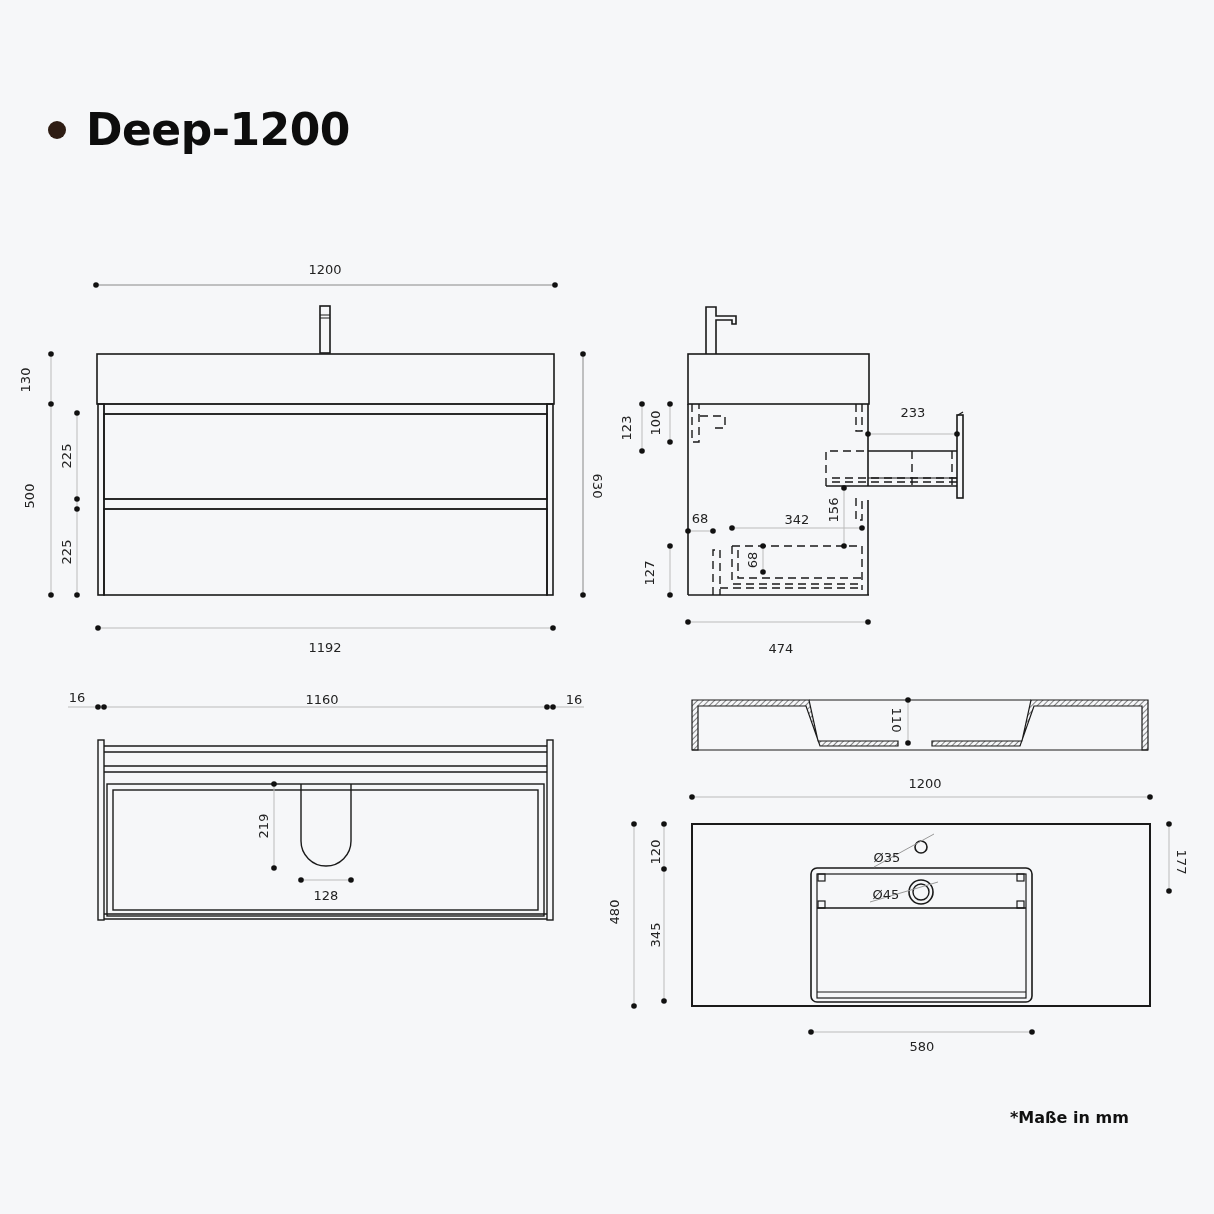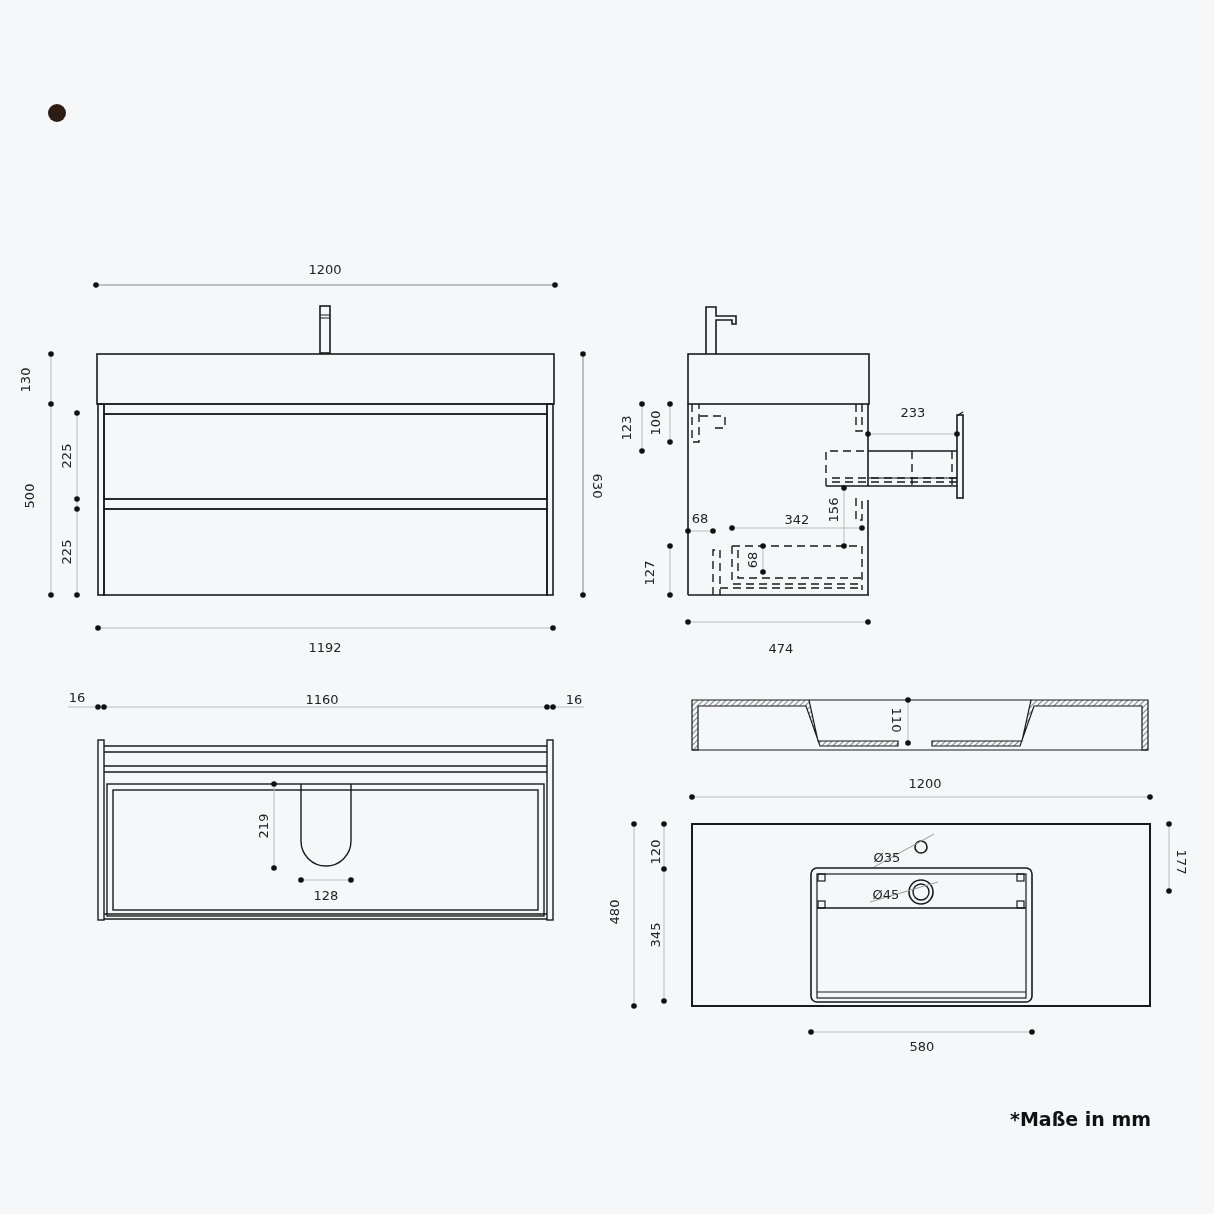--- a/index.html
+++ b/index.html
@@ -20,30 +20,31 @@
     background: #2e1d14; margin-right: 20px;
   }
   .title {
     font-family: "DejaVu Sans", sans-serif;
     font-size: 44px; font-weight: bold; letter-spacing: -0.5px;
     color: #0d0d0d;
   }
   .footnote {
     position: absolute; left: 1010px; top: 1108px;
     font-family: "DejaVu Sans", sans-serif;
-    font-size: 19px; font-weight: bold; color: #111;
+    font-size: 16px; font-weight: bold; color: #111;
   }
   svg.drawing { position: absolute; left: 0; top: 0; }
   svg text { font-family: "DejaVu Sans", sans-serif; font-size: 13px; fill: #222; }
 </style>
 </head>
 <body>
 
 <div class="title-wrap">
   <div class="title-dot"></div>
+  <div class="title">Deep-1200</div>
 </div>
 
 <svg class="drawing" width="1214" height="1214" viewBox="0 0 1214 1214">
   <defs>
     <pattern id="hatch" width="4" height="4" patternUnits="userSpaceOnUse" patternTransform="rotate(45)">
       <line x1="0" y1="0" x2="0" y2="4" stroke="#333" stroke-width="1.2"></line>
     </pattern>
   </defs>
 
   <g fill="none" stroke="#1a1a1a" stroke-width="1.6">

